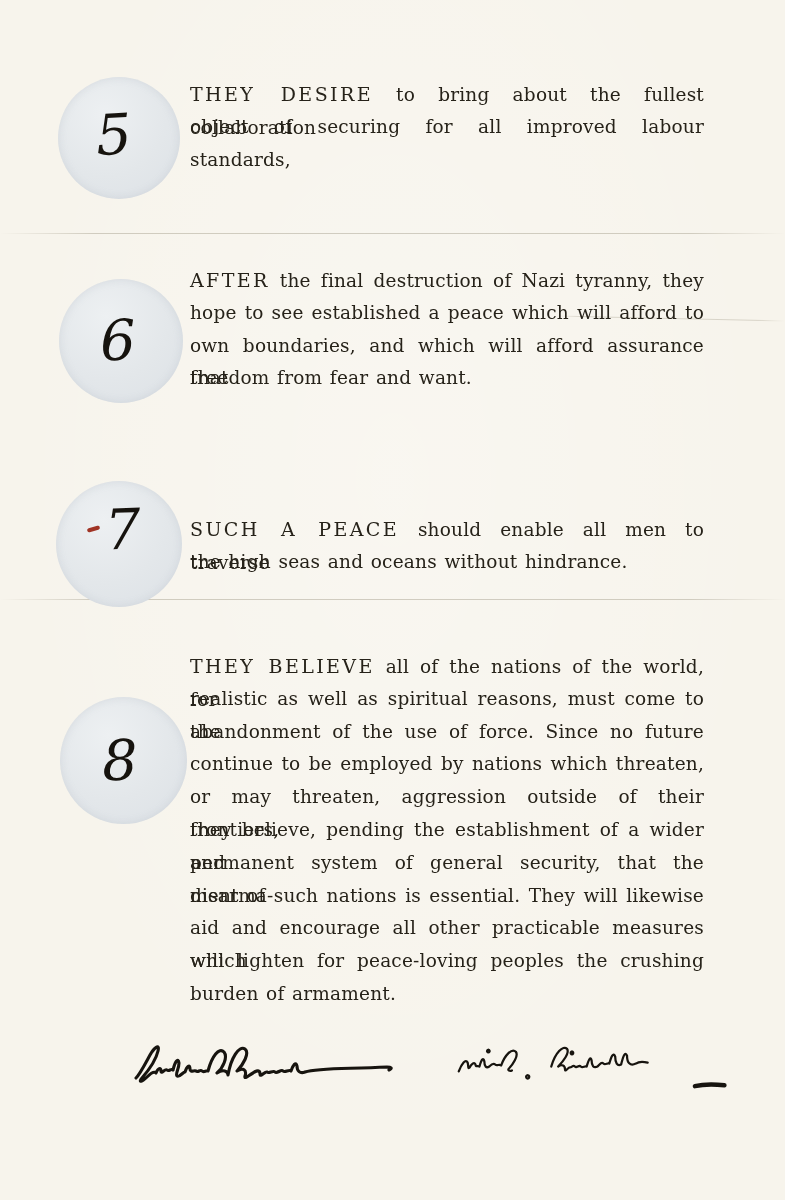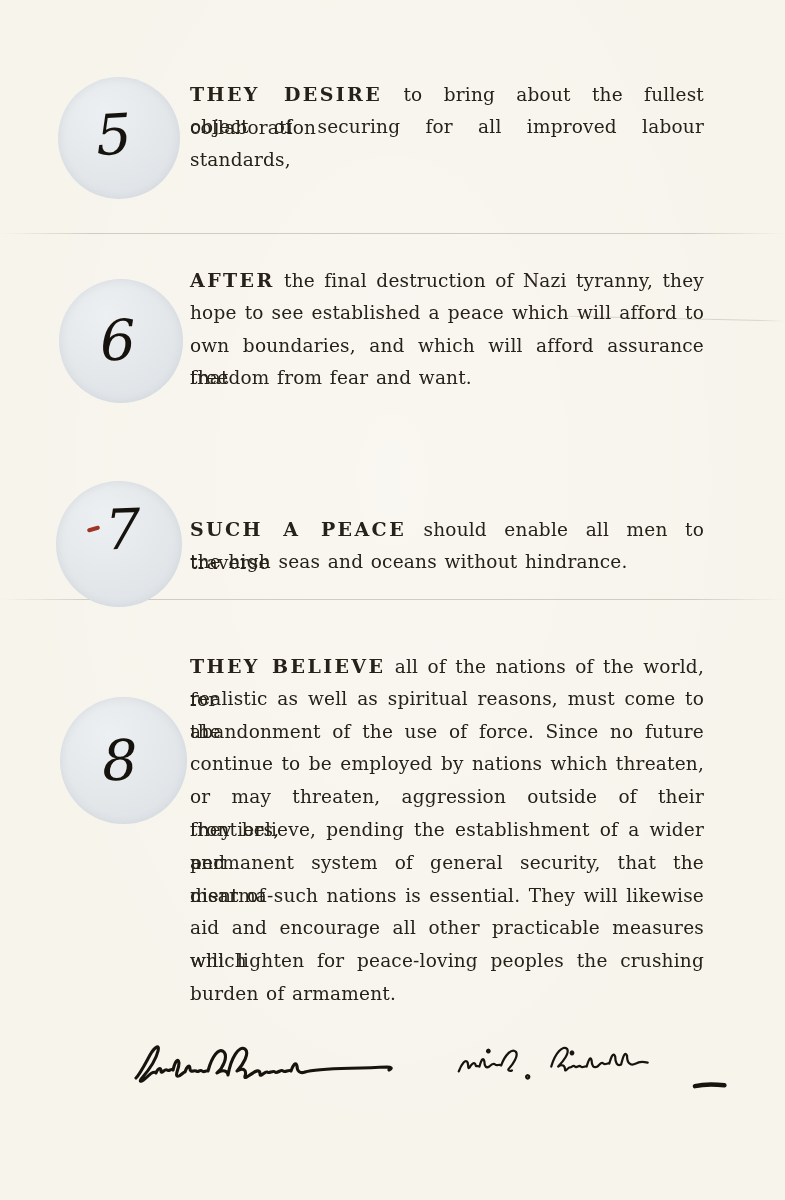--- a/index.html
+++ b/index.html
@@ -53,21 +53,20 @@
     text-align:justify;
     text-align-last:justify;
     white-space:normal;
   }
   .line.last {
     text-align-last:left;
   }
   .lead {
     letter-spacing:2.4px;
     font-size:19px;
-    font-weight:bold;
   }
   .sig { position:absolute; }
   .sig path { fill:none; stroke:#17140f; stroke-linecap:round; stroke-linejoin:round; }
   .sig .heavy { stroke-width:3.1; }
   .sig .light { stroke-width:2.3; }
   .sig .dash  { stroke-width:4.5; }
 </style>
 </head>
 <body>
 

